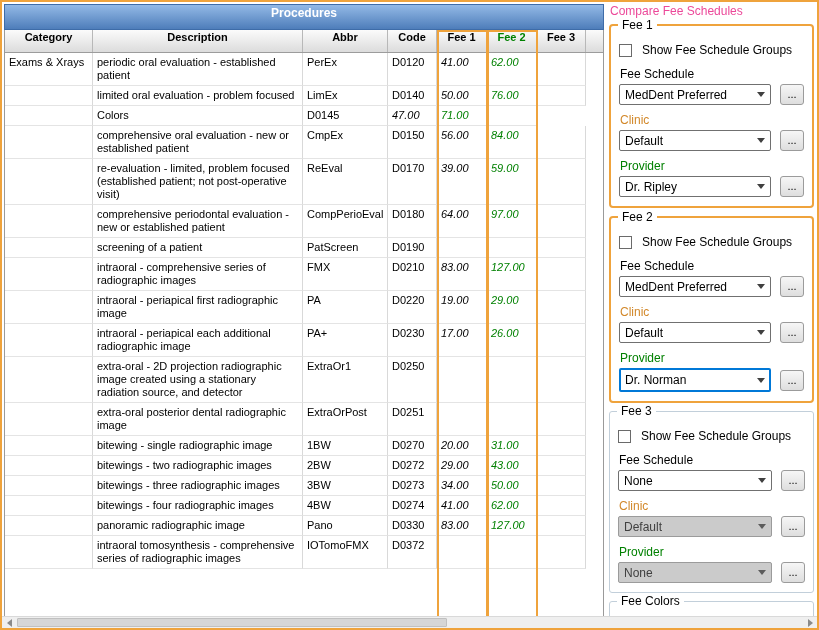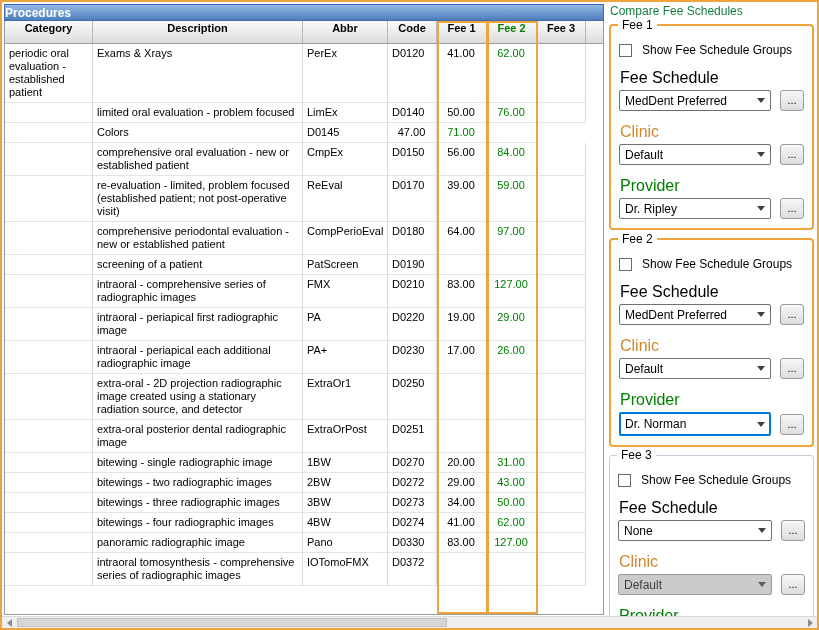--- a/index.html
+++ b/index.html
@@ -5,48 +5,48 @@
   :root{
     --orange:#EFA33C; --clinic:#D2882A; --green:#008000; --focus:#0078D7;
   }
   *{margin:0;padding:0;box-sizing:border-box;}
   html,body{width:819px;height:630px;overflow:hidden;}
   body{font-family:"Liberation Sans",sans-serif;background:#fff;}
   .window{position:relative;width:819px;height:630px;border:2px solid var(--orange);background:#fff;overflow:hidden;}
 
   
   .table-panel{position:absolute;left:2px;top:2px;width:600px;height:612px;}
-  .grid-title{height:17px;background:linear-gradient(180deg,#93B9E6,#4E7DBA);border:1px solid #3E6CA8;
-    color:#fff;font-size:12px;font-weight:bold;text-align:left;line-height:17px;}
+  .grid-title{height:26px;background:linear-gradient(180deg,#93B9E6,#4E7DBA);border:1px solid #3E6CA8;
+    color:#fff;font-size:12px;font-weight:bold;text-align:center;line-height:17px;}
   .grid-wrap{position:relative;height:594px;border:1px solid #9a9a9a;border-top:none;background:#fff;overflow:hidden;}
   .grid-head{display:grid;grid-template-columns:88px 210px 85px 49px 50px 50px 49px;height:23px;
     background:linear-gradient(180deg,#FBFBFB,#DCDCDC);border-bottom:1px solid #9c9c9c;}
   .hcell{font-size:11px;font-weight:bold;text-align:center;line-height:15px;border-right:1px solid #b8b8b8;
     overflow:hidden;white-space:nowrap;}
   .hcell.green{color:var(--green);}
   .grid-row{display:grid;grid-template-columns:88px 210px 85px 49px 50px 50px 49px;background:#fff;}
   .cell{font-size:11px;line-height:13px;padding:3px 3px 3px 4px;border-right:1px solid #d9d9d9;
     border-bottom:1px solid #e4e4e4;color:#000;overflow:hidden;}
-  .cell.num{text-align:center;padding-right:5px;}
+  .cell.num{text-align:left;padding-right:5px;font-style:italic;}
   .cell.fee2{color:var(--green);}
   .hl{position:absolute;top:0;bottom:0;border:2px solid var(--orange);pointer-events:none;}
   .hl.f1{left:432px;width:51px;}
   .hl.f2{left:482px;width:51px;}
 
   
   .compare-panel{position:absolute;left:604px;top:0;width:211px;height:616px;padding:2px 2px 0 2px;background:#fff;}
-  .compare-title{font-size:12px;color:#15803d;margin:0 0 6px 2px;}
+  .compare-title{font-size:12px;color:#ec4899;margin:0 0 6px 2px;}
   .groupbox{position:relative;border:2px solid var(--orange);border-radius:4px;background:#fff;
     padding:16px 8px 1px 8px;margin:0 1px 8px 1px;}
   .groupbox.plain{border:1px solid #c2cfda;border-radius:3px;}
   .legend{position:absolute;top:-8px;left:7px;background:#fff;padding:0 4px;font-size:12px;color:#000;}
   .check-row{display:flex;align-items:center;gap:10px;margin:1px 0 10px 0;}
   .checkbox{width:13px;height:13px;border:1px solid #6a6a6a;background:#fff;flex:0 0 13px;}
   .check-label{font-size:12px;}
-  .field-label{font-size:16px;margin:12px 0 3px 1px;}
+  .field-label{font-size:12px;margin:0 0 3px 1px;}
   .field-label.clinic{color:var(--clinic);}
   .field-label.provider{color:var(--green);}
   .combo-row{display:flex;align-items:center;gap:9px;margin-bottom:8px;}
   .combo{flex:1;height:21px;border:1px solid #707070;background:#fff;display:flex;align-items:center;
     padding:0 5px;font-size:12px;border-radius:2px;color:#000;}
   .combo .val{flex:1;overflow:hidden;white-space:nowrap;}
   .arrow{width:0;height:0;border-left:4px solid transparent;border-right:4px solid transparent;
     border-top:5px solid #404040;margin-left:4px;}
   .combo.focused{border:2px solid var(--focus);padding:10px 4px;}
   .combo.disabled{background:#cbcbcb;border-color:#9b9b9b;color:#404040;}
@@ -80,22 +80,22 @@
           <div class="hcell">Category</div>
           <div class="hcell">Description</div>
           <div class="hcell">Abbr</div>
           <div class="hcell">Code</div>
           <div class="hcell">Fee 1</div>
           <div class="hcell green">Fee 2</div>
           <div class="hcell">Fee 3</div>
         </div>
       <div class="grid-body">
           <div class="grid-row">
+      <div class="cell">Exams &amp; Xrays</div>
       <div class="cell">periodic oral evaluation - established patient</div>
-      <div class="cell">Exams &amp; Xrays</div>
       <div class="cell">PerEx</div>
       <div class="cell">D0120</div>
       <div class="cell num">41.00</div>
       <div class="cell num fee2">62.00</div>
       <div class="cell num"></div>
     </div>
           <div class="grid-row">
       <div class="cell"></div>
       <div class="cell">limited oral evaluation - problem focused</div>
       <div class="cell">LimEx</div>

